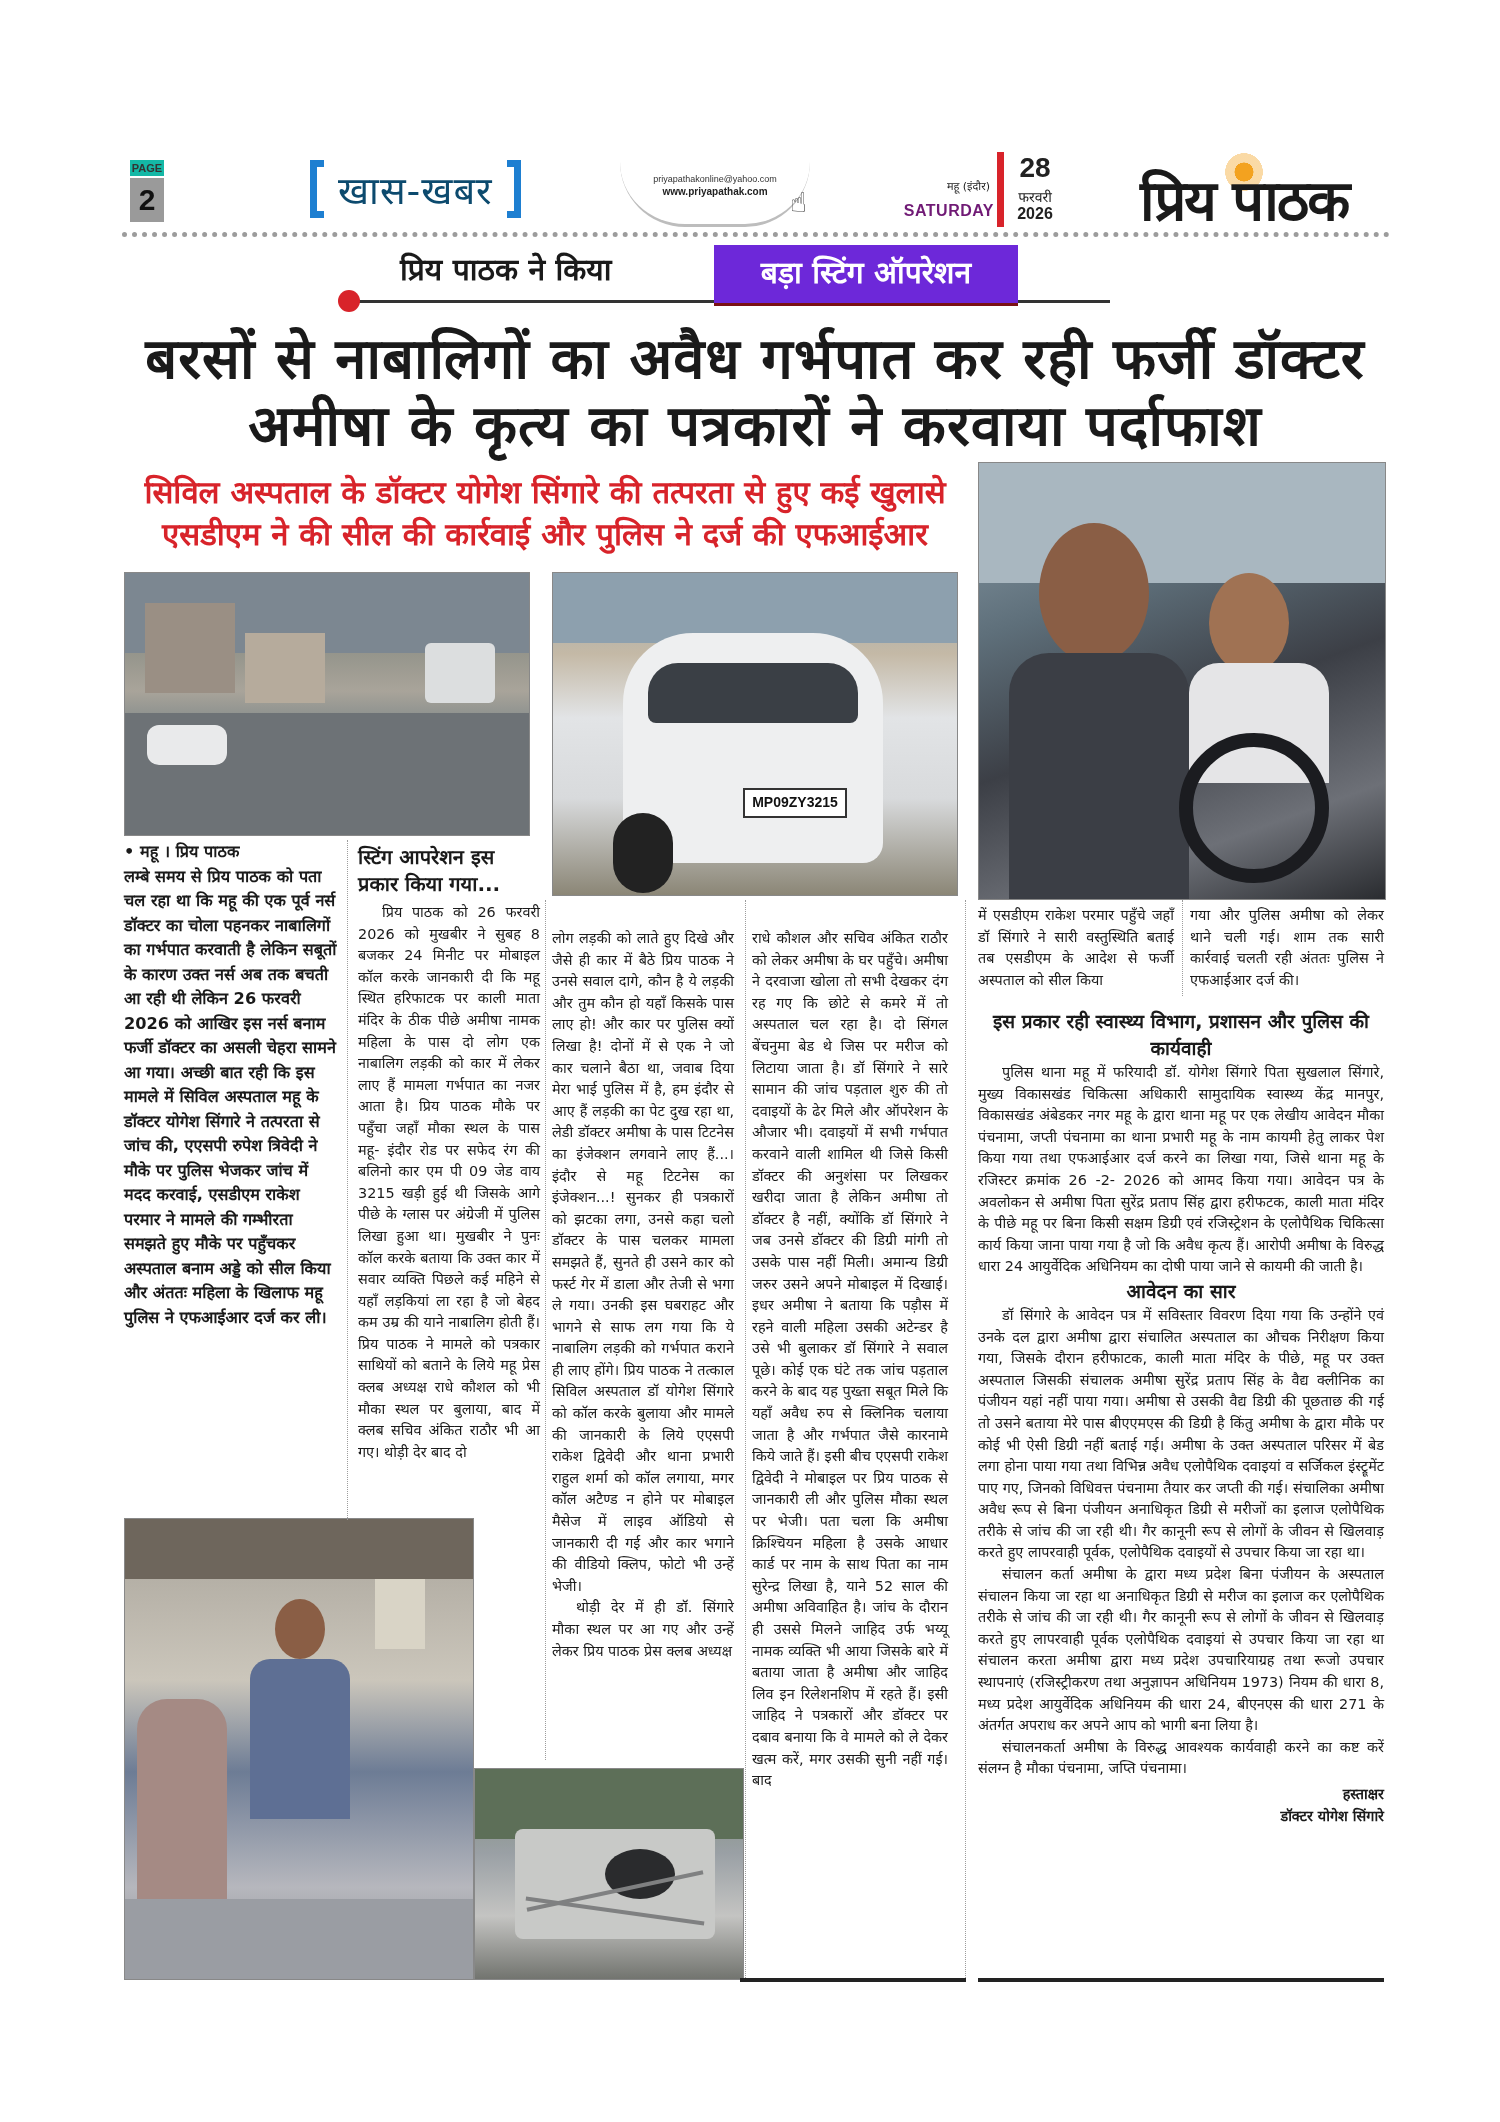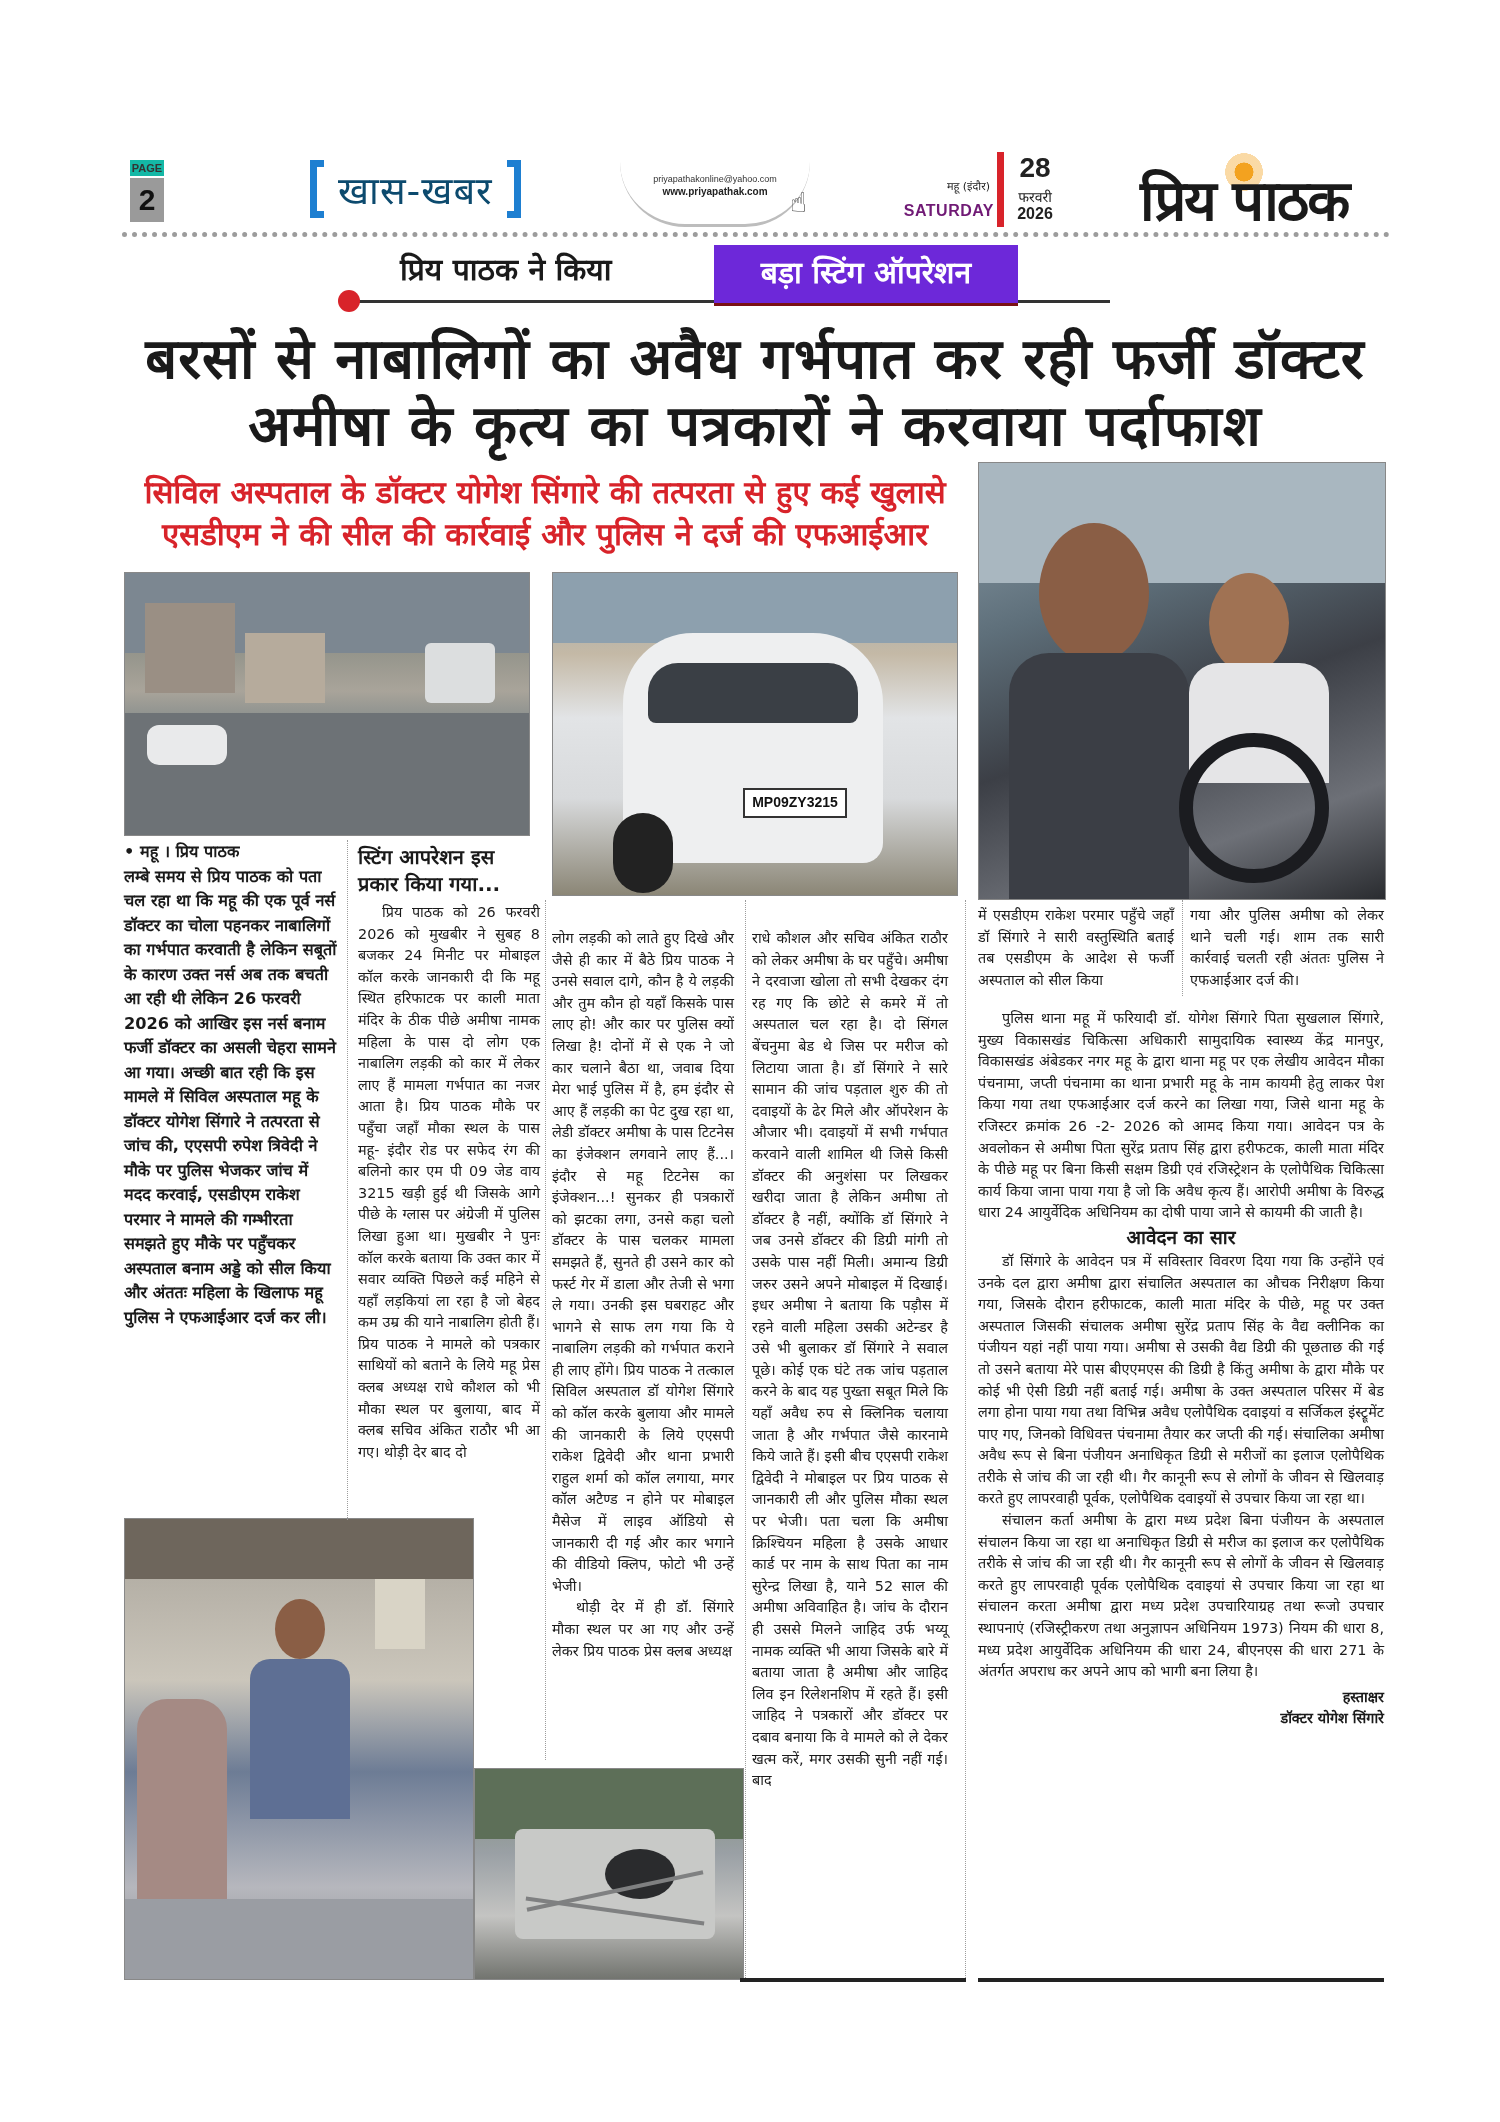--- a/index.html
+++ b/index.html
@@ -183,22 +183,24 @@
 </div>
 
 <div class="abs col col-5a">
   <p>में एसडीएम राकेश परमार पहुँचे जहाँ डॉ सिंगारे ने सारी वस्तुस्थिति बताई तब एसडीएम के आदेश से फर्जी अस्पताल को सील किया</p>
 </div>
 <div class="abs col col-5b">
   <p>गया और पुलिस अमीषा को लेकर थाने चली गई। शाम तक सारी कार्रवाई चलती रही अंततः पुलिस ने एफआईआर दर्ज की।</p>
 </div>
 
 <div class="abs col col-6">
+  <p class="h">इस प्रकार रही स्वास्थ्य विभाग, प्रशासन और पुलिस की कार्यवाही</p>
   <p class="indent">पुलिस थाना महू में फरियादी डॉ. योगेश सिंगारे पिता सुखलाल सिंगारे, मुख्य विकासखंड चिकित्सा अधिकारी सामुदायिक स्वास्थ्य केंद्र मानपुर, विकासखंड अंबेडकर नगर महू के द्वारा थाना महू पर एक लेखीय आवेदन मौका पंचनामा, जप्ती पंचनामा का थाना प्रभारी महू के नाम कायमी हेतु लाकर पेश किया गया तथा एफआईआर दर्ज करने का लिखा गया, जिसे थाना महू के रजिस्टर क्रमांक 26 -2- 2026 को आमद किया गया। आवेदन पत्र के अवलोकन से अमीषा पिता सुरेंद्र प्रताप सिंह द्वारा हरीफटक, काली माता मंदिर के पीछे महू पर बिना किसी सक्षम डिग्री एवं रजिस्ट्रेशन के एलोपैथिक चिकित्सा कार्य किया जाना पाया गया है जो कि अवैध कृत्य हैं। आरोपी अमीषा के विरुद्ध धारा 24 आयुर्वेदिक अधिनियम का दोषी पाया जाने से कायमी की जाती है।</p>
   <p class="h">आवेदन का सार</p>
   <p class="indent">डॉ सिंगारे के आवेदन पत्र में सविस्तार विवरण दिया गया कि उन्होंने एवं उनके दल द्वारा अमीषा द्वारा संचालित अस्पताल का औचक निरीक्षण किया गया, जिसके दौरान हरीफाटक, काली माता मंदिर के पीछे, महू पर उक्त अस्पताल जिसकी संचालक अमीषा सुरेंद्र प्रताप सिंह के वैद्य क्लीनिक का पंजीयन यहां नहीं पाया गया। अमीषा से उसकी वैद्य डिग्री की पूछताछ की गई तो उसने बताया मेरे पास बीएएमएस की डिग्री है किंतु अमीषा के द्वारा मौके पर कोई भी ऐसी डिग्री नहीं बताई गई। अमीषा के उक्त अस्पताल परिसर में बेड लगा होना पाया गया तथा विभिन्न अवैध एलोपैथिक दवाइयां व सर्जिकल इंस्ट्रूमेंट पाए गए, जिनको विधिवत्त पंचनामा तैयार कर जप्ती की गई। संचालिका अमीषा अवैध रूप से बिना पंजीयन अनाधिकृत डिग्री से मरीजों का इलाज एलोपैथिक तरीके से जांच की जा रही थी। गैर कानूनी रूप से लोगों के जीवन से खिलवाड़ करते हुए लापरवाही पूर्वक, एलोपैथिक दवाइयों से उपचार किया जा रहा था।</p>
   <p class="indent">संचालन कर्ता अमीषा के द्वारा मध्य प्रदेश बिना पंजीयन के अस्पताल संचालन किया जा रहा था अनाधिकृत डिग्री से मरीज का इलाज कर एलोपैथिक तरीके से जांच की जा रही थी। गैर कानूनी रूप से लोगों के जीवन से खिलवाड़ करते हुए लापरवाही पूर्वक एलोपैथिक दवाइयां से उपचार किया जा रहा था संचालन करता अमीषा द्वारा मध्य प्रदेश उपचारियाग्रह तथा रूजो उपचार स्थापनाएं (रजिस्ट्रीकरण तथा अनुज्ञापन अधिनियम 1973) नियम की धारा 8, मध्य प्रदेश आयुर्वेदिक अधिनियम की धारा 24, बीएनएस की धारा 271 के अंतर्गत अपराध कर अपने आप को भागी बना लिया है।</p>
+  <p class="indent">संचालनकर्ता अमीषा के विरुद्ध आवश्यक कार्यवाही करने का कष्ट करें संलग्न है मौका पंचनामा, जप्ति पंचनामा।</p>
   <p class="sig">हस्ताक्षर</p>
   <p class="sig" style="margin-top:0;">डॉक्टर योगेश सिंगारे</p>
 </div>
 
 <div class="abs bottom-rule" style="left:740px;top:1978px;width:226px;"></div>
 <div class="abs bottom-rule" style="left:978px;top:1978px;width:406px;"></div>
 
 </body></html>

